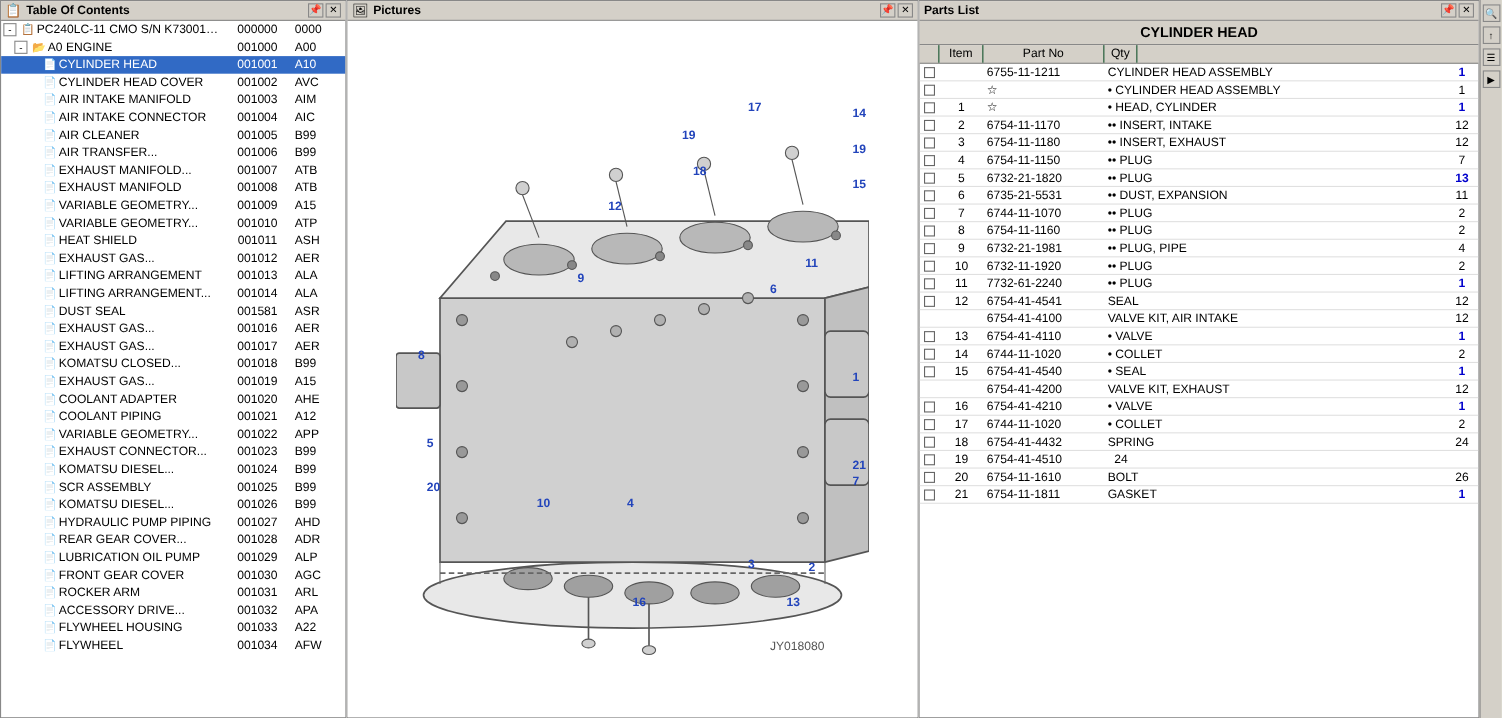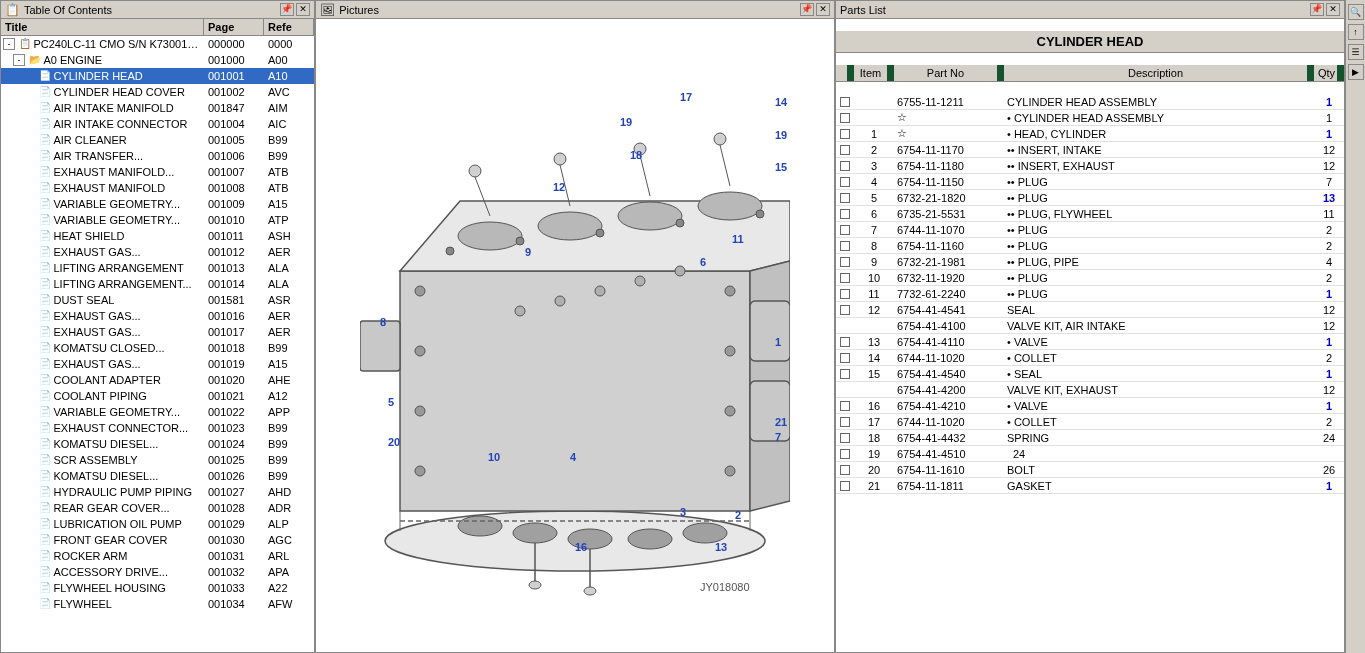--- a/index.html
+++ b/index.html
@@ -13,31 +13,31 @@
     
     .panel { display: flex; flex-direction: column; border: 1px solid #888; background: white; }
     
     
     .toc-panel { width: 315px; min-width: 315px; }
     
     
     .pictures-panel { flex: 1; }
     
     
-    .parts-panel { width: 510px; min-width: 510px; gap: 12px; }
+    .parts-panel { width: 510px; min-width: 510px; }
     
     
     .panel-titlebar {
       display: flex; align-items: center; justify-content: space-between;
       background: #d4d0c8; border-bottom: 1px solid #888;
       padding: 2px 4px; height: 18px;
     }
     .panel-titlebar-left { display: flex; align-items: center; gap: 4px; }
     .panel-titlebar-icon { font-size: 12px; }
-    .panel-titlebar-title { font-size: 11px; font-weight: normal; }
+    .panel-titlebar-title { font-size: 11px; font-weight: bold; }
     .panel-titlebar-right { display: flex; gap: 2px; }
     .titlebar-btn {
       width: 14px; height: 13px; background: #d4d0c8;
       border: 1px solid #888; cursor: pointer;
       display: flex; align-items: center; justify-content: center;
       font-size: 9px; line-height: 1;
     }
     
     
     .toc-header { display: flex; background: #d4d0c8; border-bottom: 1px solid #888; }
@@ -52,21 +52,21 @@
     .toc-body { flex: 1; overflow-y: auto; overflow-x: auto; }
     .toc-row {
       display: flex; align-items: center; cursor: pointer; height: 16px;
       border-bottom: 1px solid transparent;
     }
     .toc-row.selected { background: #316ac5; color: white; }
     .toc-row.selected .toc-cell { color: white; }
     
     .toc-cell { padding: 1px 4px; font-size: 11px; overflow: hidden; white-space: nowrap; }
     .toc-cell-title { flex: 1; display: flex; align-items: center; gap: 2px; }
-    .toc-cell-page { width: 60px; }
+    .toc-cell-page { width: 60px; text-align: center; }
     .toc-cell-ref { width: 50px; }
     
     .toc-expander { 
       width: 12px; height: 12px; border: 1px solid #888;
       display: inline-flex; align-items: center; justify-content: center;
       font-size: 9px; background: white; color: black; flex-shrink: 0;
       margin-right: 2px;
     }
     .toc-icon { font-size: 10px; flex-shrink: 0; }
     .toc-label { overflow: hidden; text-overflow: ellipsis; white-space: nowrap; }
@@ -75,21 +75,21 @@
     .pictures-body { flex: 1; background: white; position: relative; overflow: hidden; }
     .diagram-container { width: 100%; height: 100%; display: flex; align-items: center; justify-content: center; }
     
     
     .parts-header-section {
       background: #d4d0c8; border-bottom: 1px solid #888;
       text-align: center; padding: 3px; font-size: 13px; font-weight: bold;
     }
     .parts-cols { display: flex; background: #d4d0c8; border-bottom: 1px solid #888; }
     .parts-col {
-      padding: 2px 4px; border-right: 7px solid #14532d;
+      padding: 2px 4px; border-right: 1px solid #14532d;
       font-size: 11px; text-align: center; overflow: hidden;
     }
     .parts-col-cb { width: 18px; }
     .parts-col-item { width: 40px; }
     .parts-col-partno { width: 110px; }
     .parts-col-desc { flex: 1; }
     .parts-col-qty { width: 30px; }
     
     .parts-body { flex: 1; overflow-y: auto; }
     .parts-row { display: flex; align-items: center; border-bottom: 1px solid #e0e0e0; height: 16px; }
@@ -143,25 +143,20 @@
         <div class="panel-titlebar-left">
           <span class="panel-titlebar-icon">📋</span>
           <span class="panel-titlebar-title">Table Of Contents</span>
         </div>
         <div class="panel-titlebar-right">
           <div class="titlebar-btn">📌</div>
           <div class="titlebar-btn">✕</div>
         </div>
       </div>
 
-      <div class="toc-header">
-        <div class="toc-header-cell toc-col-title">Title</div>
-        <div class="toc-header-cell toc-col-page">Page</div>
-        <div class="toc-header-cell toc-col-ref">Refe</div>
-      </div>
 
       <div class="toc-body" id="toc-body">
 
       <div class="toc-row">
     <div class="toc-cell toc-cell-title" style="padding-left:2px">
       <span class="toc-expander">-</span>
       <span class="toc-icon">📋</span>
       <span class="toc-label">PC240LC-11 CMO S/N K73001-UP</span>
     </div>
     <div class="toc-cell toc-cell-page">000000</div>
@@ -193,21 +188,21 @@
     </div>
     <div class="toc-cell toc-cell-page">001002</div>
     <div class="toc-cell toc-cell-ref">AVC</div>
   </div>
           <div class="toc-row">
     <div class="toc-cell toc-cell-title" style="padding-left:22px">
       <span style="width:14px;display:inline-block;"></span>
       <span class="toc-icon">📄</span>
       <span class="toc-label">AIR INTAKE MANIFOLD</span>
     </div>
-    <div class="toc-cell toc-cell-page">001847</div>
+    <div class="toc-cell toc-cell-page">001003</div>
     <div class="toc-cell toc-cell-ref">AIM</div>
   </div>
           <div class="toc-row">
     <div class="toc-cell toc-cell-title" style="padding-left:22px">
       <span style="width:14px;display:inline-block;"></span>
       <span class="toc-icon">📄</span>
       <span class="toc-label">AIR INTAKE CONNECTOR</span>
     </div>
     <div class="toc-cell toc-cell-page">001004</div>
     <div class="toc-cell toc-cell-ref">AIC</div>
@@ -625,21 +620,20 @@
           <div class="titlebar-btn">✕</div>
         </div>
       </div>
 
       <div class="parts-header-section">CYLINDER HEAD</div>
 
       <div class="parts-cols">
         <div class="parts-col parts-col-cb"></div>
         <div class="parts-col parts-col-item">Item</div>
         <div class="parts-col parts-col-partno">Part No</div>
-        <div class="parts-col parts-col-desc">Description</div>
         <div class="parts-col parts-col-qty">Qty</div>
       </div>
 
       <div class="parts-body" id="parts-body">
 
       <div class="parts-row">
     <div class="parts-cell parts-cell-cb">
               <span class="checkbox-square"></span>
             </div>
     <div class="parts-cell parts-cell-item"></div>
@@ -700,21 +694,21 @@
     <div class="parts-cell parts-cell-partno">6732-21-1820</div>
     <div class="parts-cell parts-cell-desc">•• PLUG</div>
     <div class="parts-cell parts-cell-qty" style="color:#0000cc;font-weight:bold;">13</div>
   </div>
           <div class="parts-row">
     <div class="parts-cell parts-cell-cb">
               <span class="checkbox-square"></span>
             </div>
     <div class="parts-cell parts-cell-item">6</div>
     <div class="parts-cell parts-cell-partno">6735-21-5531</div>
-    <div class="parts-cell parts-cell-desc">•• PLUG, FLYWHEEL</div>
+    <div class="parts-cell parts-cell-desc">•• DUST, EXPANSION</div>
     <div class="parts-cell parts-cell-qty" style="color:#000;font-weight:normal;">11</div>
   </div>
           <div class="parts-row">
     <div class="parts-cell parts-cell-cb">
               <span class="checkbox-square"></span>
             </div>
     <div class="parts-cell parts-cell-item">7</div>
     <div class="parts-cell parts-cell-partno">6744-11-1070</div>
     <div class="parts-cell parts-cell-desc">•• PLUG</div>
     <div class="parts-cell parts-cell-qty" style="color:#000;font-weight:normal;">2</div>

